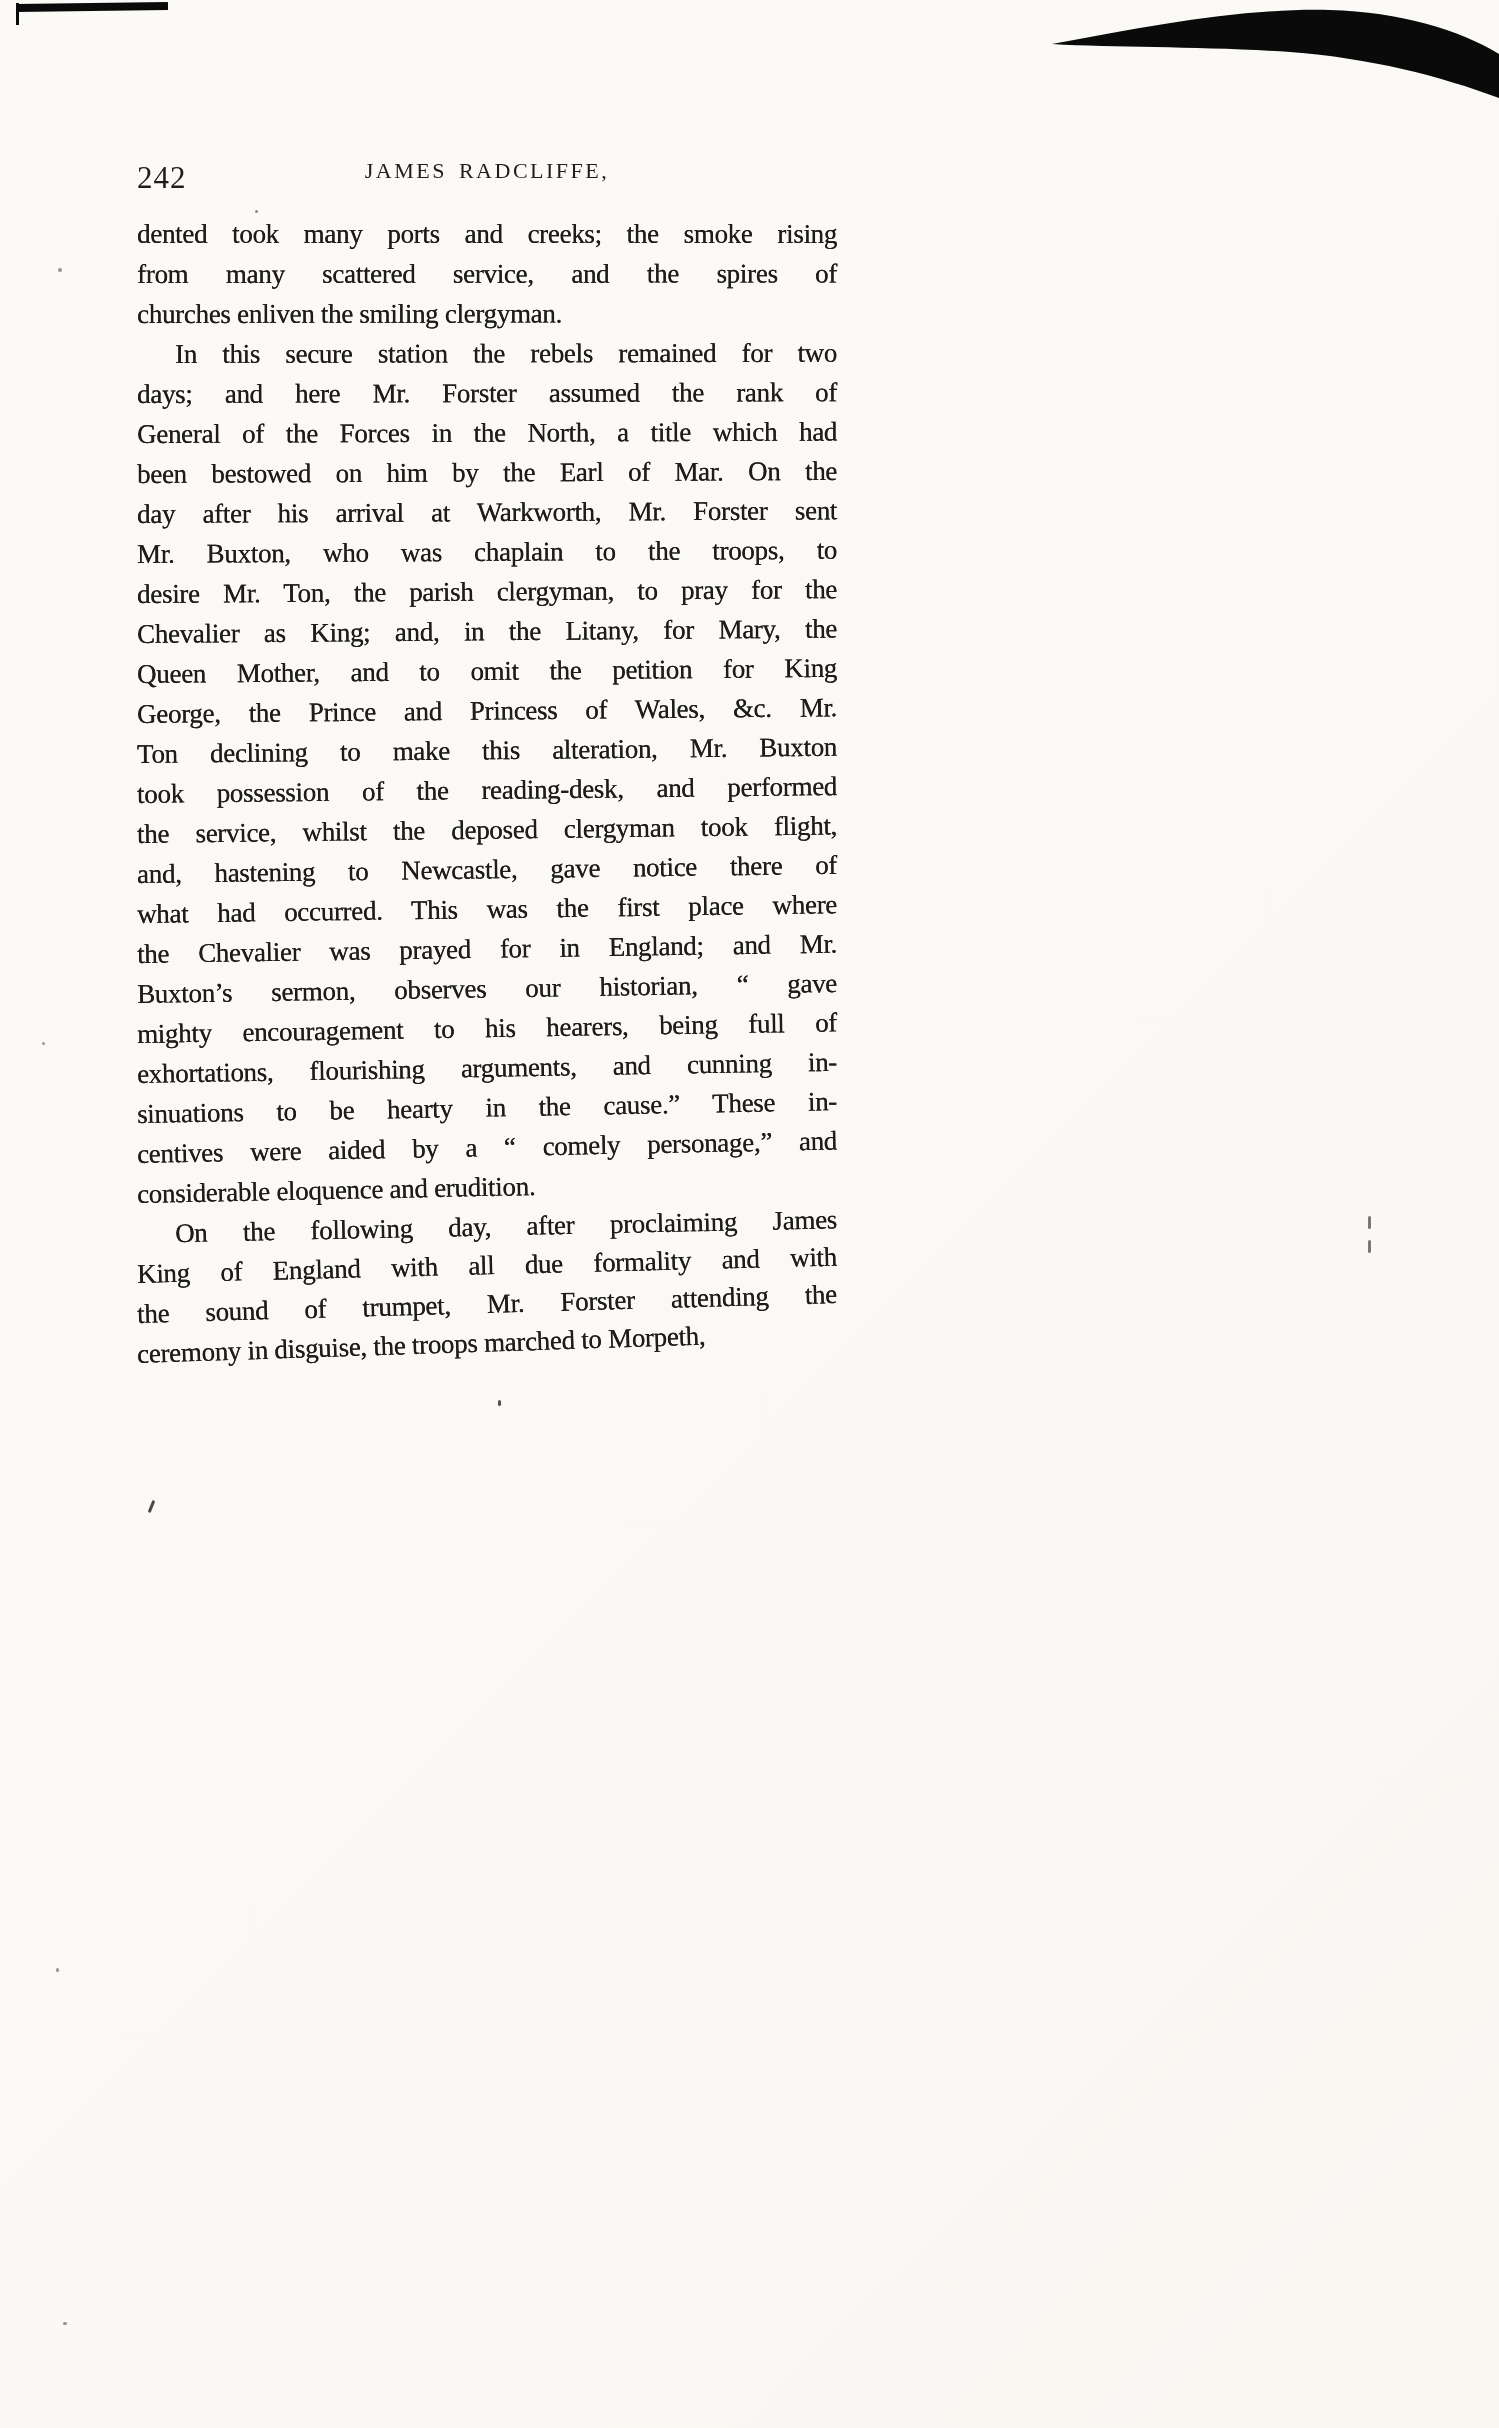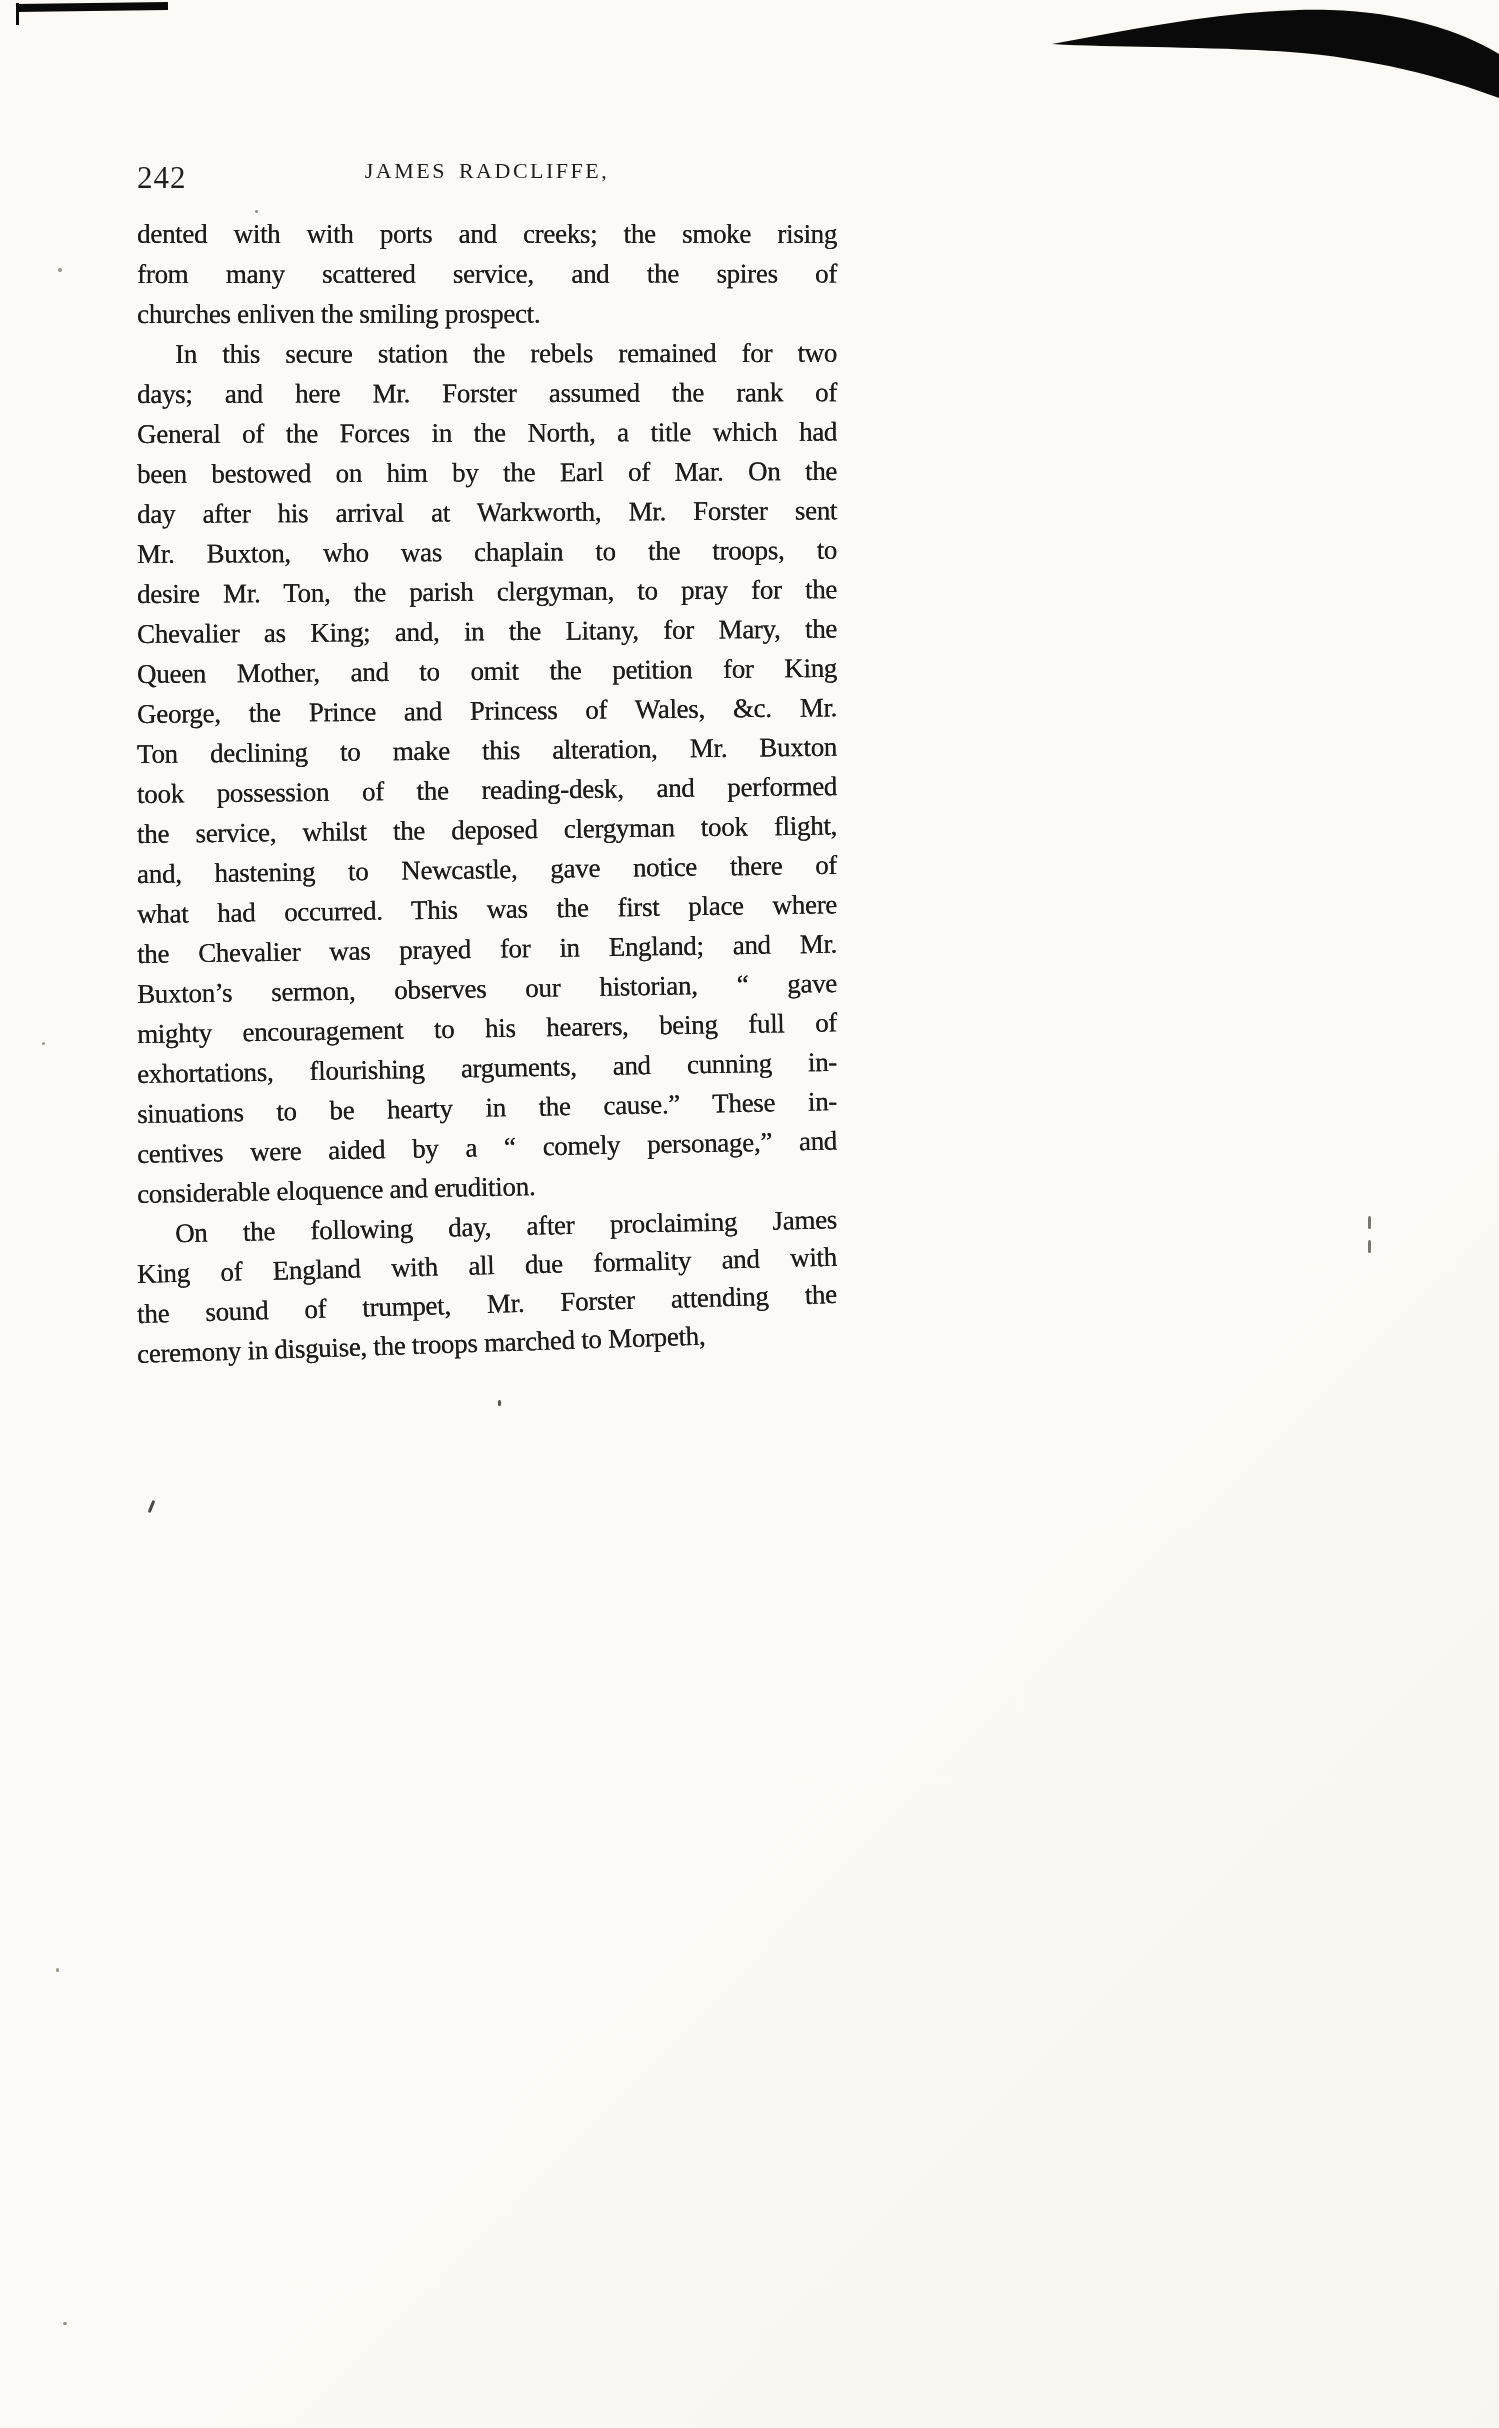--- a/index.html
+++ b/index.html
@@ -91,23 +91,23 @@
     <path d="M12,44 C110,26 200,8 290,10 C360,12 420,30 459,54 L459,98 C400,76 330,58 250,52 C160,46 80,48 12,44 Z" fill="#0a0a0a"></path>
   </svg>
 
   <div class="header-row">
     <span class="pagenum">242</span>
     <span class="running">JAMES RADCLIFFE,</span>
   </div>
 
   <div class="textblock">
     <div class="para p0">
-        <div class="line" style="--i: 1;">dented with with ports and creeks; the smoke rising</div>
+        <div class="line" style="--i: 1;">dented took many ports and creeks; the smoke rising</div>
         <div class="line" style="--i: 2;">from many scattered service, and the spires of</div>
-        <div class="line last" style="--i: 3;">churches enliven the smiling prospect.</div>
+        <div class="line last" style="--i: 3;">churches enliven the smiling clergyman.</div>
       </div>
     <div class="para p1 indent">
         <div class="line" style="--i: 0;">In this secure station the rebels remained for two</div>
         <div class="line" style="--i: 1;">days; and here Mr. Forster assumed the rank of</div>
         <div class="line" style="--i: 2;">General of the Forces in the North, a title which had</div>
         <div class="line" style="--i: 3;">been bestowed on him by the Earl of Mar. On the</div>
         <div class="line" style="--i: 4;">day after his arrival at Warkworth, Mr. Forster sent</div>
         <div class="line" style="--i: 5;">Mr. Buxton, who was chaplain to the troops, to</div>
         <div class="line" style="--i: 6;">desire Mr. Ton, the parish clergyman, to pray for the</div>
         <div class="line" style="--i: 7;">Chevalier as King; and, in the Litany, for Mary, the</div>

